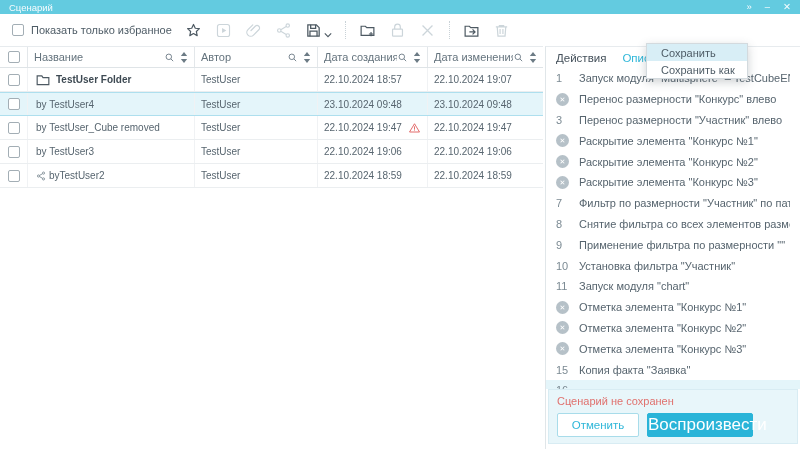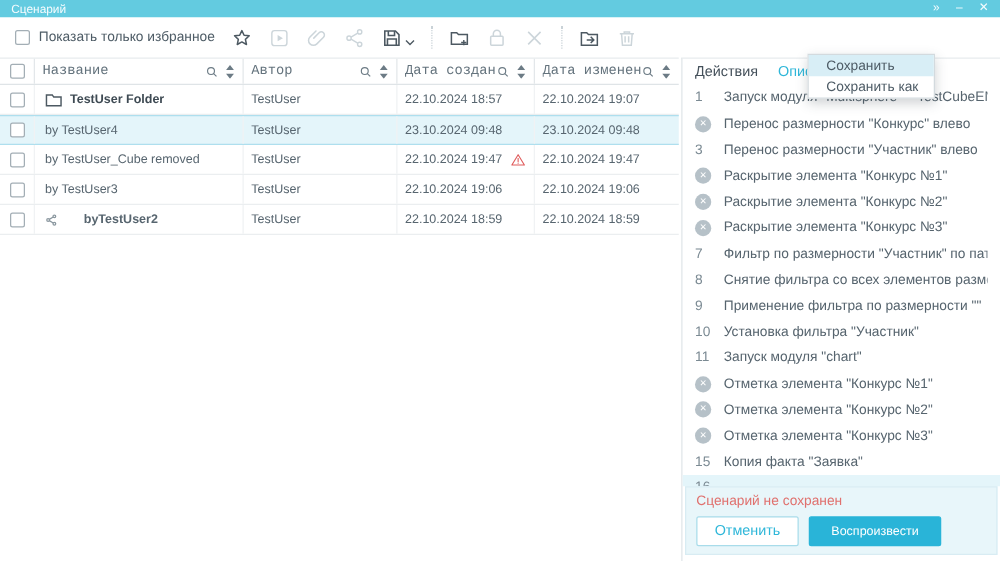--- a/index.html
+++ b/index.html
@@ -31,21 +31,21 @@
   .tbi svg { width:100%; height:100%; }
   .dis { color:#ccd5da; }
   .vsep { width:1px; height:18px; border-left:1px dotted #c9d2d7; }
   .savewrap { display:flex; align-items:flex-start; gap:2px; }
   .chev { width:8px; height:6px; color:#4d5962; margin-top:2px; }
   .chev svg { width:8px; height:6px; }
   
   .thead {
     position:absolute; top:46px; left:0; width:543px; height:22px;
     display:flex; align-items:stretch; font-size:11px; color:#64737d;
-    border-top:1px solid #e7ebee; border-bottom:1px solid #dfe4e7;font-family:Liberation Mono, monospace;
+    border-top:1px solid #e7ebee; border-bottom:1px solid #dfe4e7;
   }
   .hc { display:flex; align-items:center; padding:0 6px; border-right:1px solid #e3e7ea; }
   .hc:last-child { border-right:none; }
   .hc .lbl { white-space:nowrap; overflow:hidden; }
   .hc .hic { margin-left:auto; display:flex; align-items:center; gap:5px; }
   .sic { width:11px; height:11px; color:#6c7b85; display:inline-flex; }
   .sic svg { width:100%; height:100%; }
   .soic { width:8px; height:11px; color:#6c7b85; display:inline-flex; }
   .soic svg { width:8px; height:11px; }
   .c0 { width:28px; justify-content:center; padding:0; }
@@ -92,21 +92,21 @@
     background:#e8f6fa; border:1px solid #d8ecf3; padding:5px 8px;
   }
   .pstatus { font-size:11px; color:#e0716e; }
   .btnrow { display:flex; gap:8px; margin-top:6px; }
   .btn-cancel {
     width:82px; height:24px; background:#fff; border:1px solid #a8dcea; color:#2fb7d9;
     font-size:11.5px; border-radius:2px; font-family:inherit; cursor:pointer;
   }
   .btn-play {
     width:106px; height:24px; background:#29b4d8; border:1px solid #29b4d8; color:#fff;
-    font-size:10px; border-radius:2px; font-family:inherit; cursor:pointer;
+    font-size:17px; border-radius:2px; font-family:inherit; cursor:pointer;
   }
   
   .menu {
     position:absolute; left:646px; top:43px; width:102px; z-index:10;
     background:#fff; border:1px solid #d3dade; box-shadow:0 3px 9px rgba(60,70,80,.25);
     font-size:11px; color:#4e5c66;
   }
   .mitem { height:17px; display:flex; align-items:center; padding:0 8px 0 14px; white-space:nowrap; }
   .mitem.hl { background:#d8eef6; }
 </style>
@@ -335,21 +335,21 @@
         </div>
       <div class="tc c2">TestUser</div>
       <div class="tc c3">22.10.2024 19:06</div>
       <div class="tc c4">22.10.2024 19:06</div>
     </div>
 
     <div class="trow">
       <div class="tc c0" style="justify-content:center;">
           <span class="cb"></span>
         </div>
-      <div class="tc c1 namec" style="gap:21px;font-weight:bold;">
+      <div class="tc c1 namec" style="gap:3px;">
         <span class="shico">
             <svg viewBox="0 0 24 24" fill="none" stroke="currentColor" stroke-width="2.4">
               <circle cx="18" cy="5" r="2.6"></circle>
               <circle cx="6" cy="12" r="2.6"></circle>
               <circle cx="18" cy="19" r="2.6"></circle>
               <path d="M8.2 10.8l7.6-4.4M8.2 13.2l7.6 4.4"></path>
             </svg>
           </span>
         <span>byTestUser2</span>
       </div>

